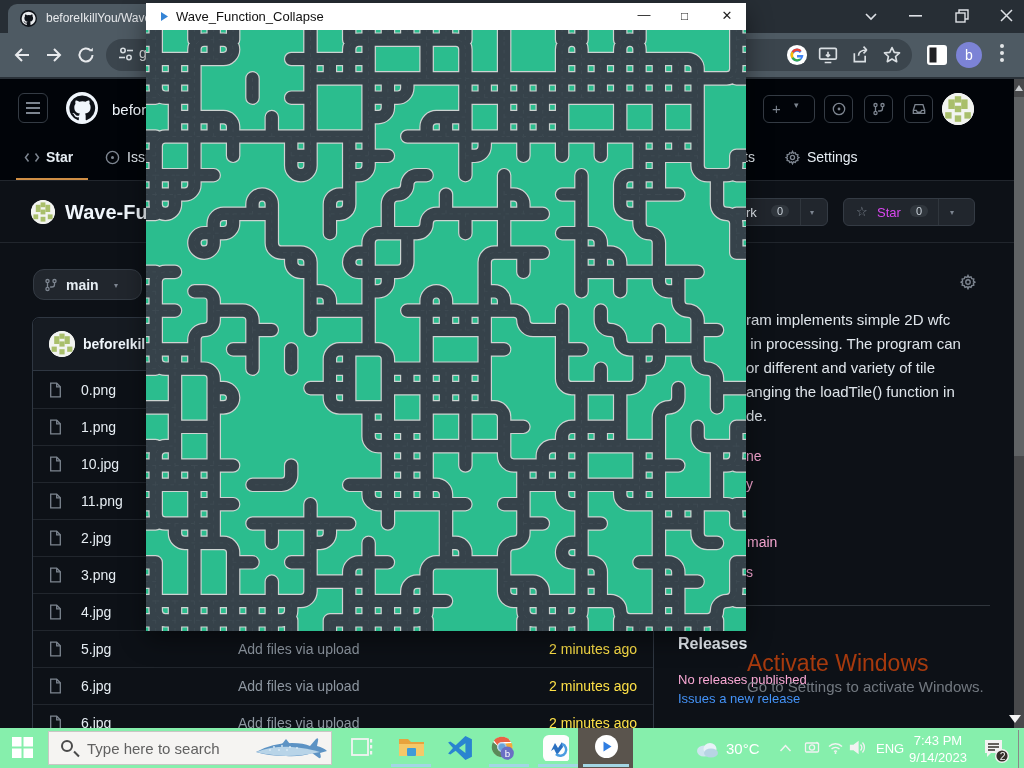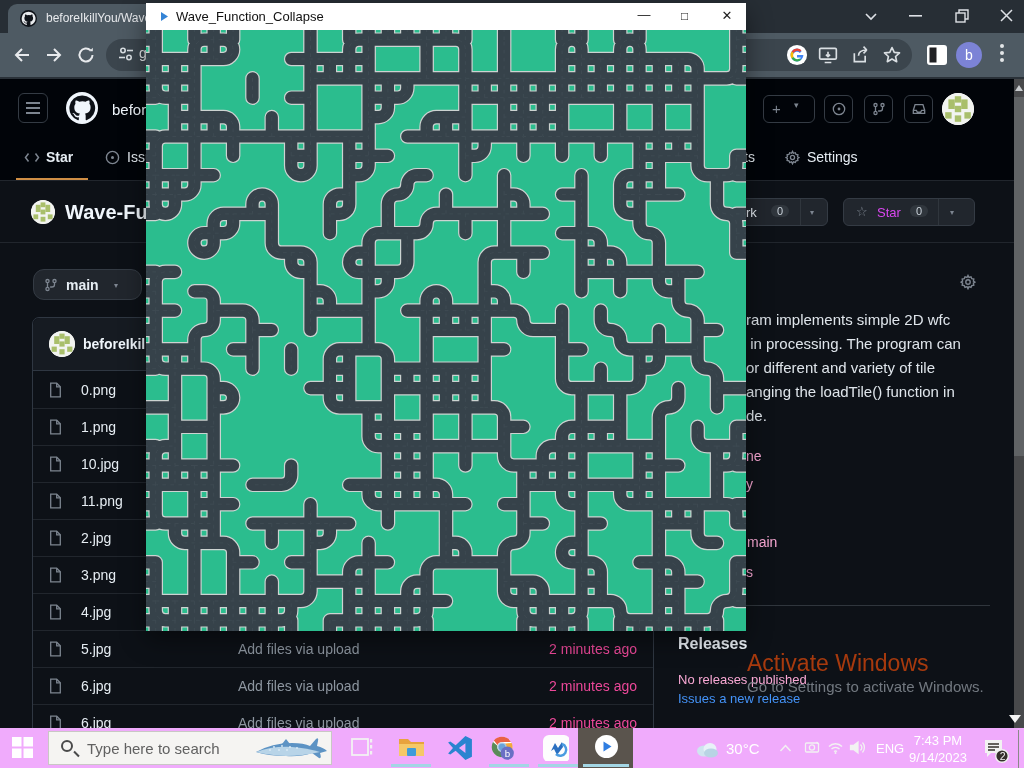--- a/index.html
+++ b/index.html
@@ -29,42 +29,42 @@
   .hr { position:absolute; height:1px; background:#21262d; }
 
   
   #ftable { position:absolute; left:32px; top:238px; width:622px; height:420px;
      border:1px solid #2f3742; border-radius:7px; background:#0d1117; }
   #fhead { position:absolute; left:0; top:0; width:620px; height:53px; background:#161b22; border-radius:7px 7px 0 0; border-bottom:1px solid #2f3742; }
   .frow { position:absolute; left:0; width:620px; height:37px; border-bottom:1px solid #21262d; }
   .fico { position:absolute; left:16px; top:10px; width:13px; height:16px; }
   .fname { position:absolute; left:48px; top:10px; font-size:14px; color:#e6edf3; }
   .fmsg { position:absolute; left:205px; top:10px; font-size:14px; color:#8d96a0; }
-  .fage { position:absolute; right:16px; top:10px; font-size:14px; color:#ec4899;text-align:right; }
+  .fage { position:absolute; right:16px; top:10px; font-size:14px; color:#fde047;text-align:right; }
 
   
   .sb { position:absolute; font-size:14px; color:#f9a8d4; }
 
   
   #aw1 { left:747px; top:650px; font-size:23px; color:#c2410c; opacity:.85; }
   #aw2 { left:747px; top:678px; font-size:15px; color:#848b93; opacity:.85; }
 
   
   #sbar { left:1014px; top:79px; width:10px; height:649px; background:#48494b; }
   #sthumb { left:1014px; top:97px; width:10px; height:359px; background:#606365; }
 
   
   #win { left:146px; top:3px; width:600px; height:628px; box-shadow:0 8px 24px rgba(0,0,0,.45); }
   #titlebar { position:absolute; left:0; top:0; width:600px; height:27px; background:#ffffff; }
   #titlebar .t { position:absolute; left:30px; top:6px; font-size:13px; color:#111; }
   #titlebar .b { position:absolute; top:0; height:27px; color:#222; text-align:center; }
   #pat { position:absolute; left:0; top:27px; width:600px; height:601px; }
 
   
-  #task { left:0; top:728px; width:1024px; height:40px; background:#f0abfc; }
+  #task { left:0; top:728px; width:1024px; height:40px; background:#86efac; }
   #search { position:absolute; left:48px; top:3px; width:284px; height:34px; background:#f5f4f2; border:1px solid #c9c7c5; }
   #search .mag { position:absolute; left:12px; top:8px; width:12px; height:12px; border:2px solid #4a4a4a; border-radius:50%; }
   #search .mag:after { content:""; position:absolute; left:10px; top:11px; width:7px; height:2px; background:#4a4a4a; transform:rotate(45deg); }
   #search .stxt { position:absolute; left:38px; top:8px; font-size:15px; color:#616161; }
   .tbico { position:absolute; top:7px; width:26px; height:26px; }
   .uline { position:absolute; top:36px; height:3px; background:#a3d6e4; }
   .tray { position:absolute; color:#ffffff; }
 </style>
 </head>
 <body>

